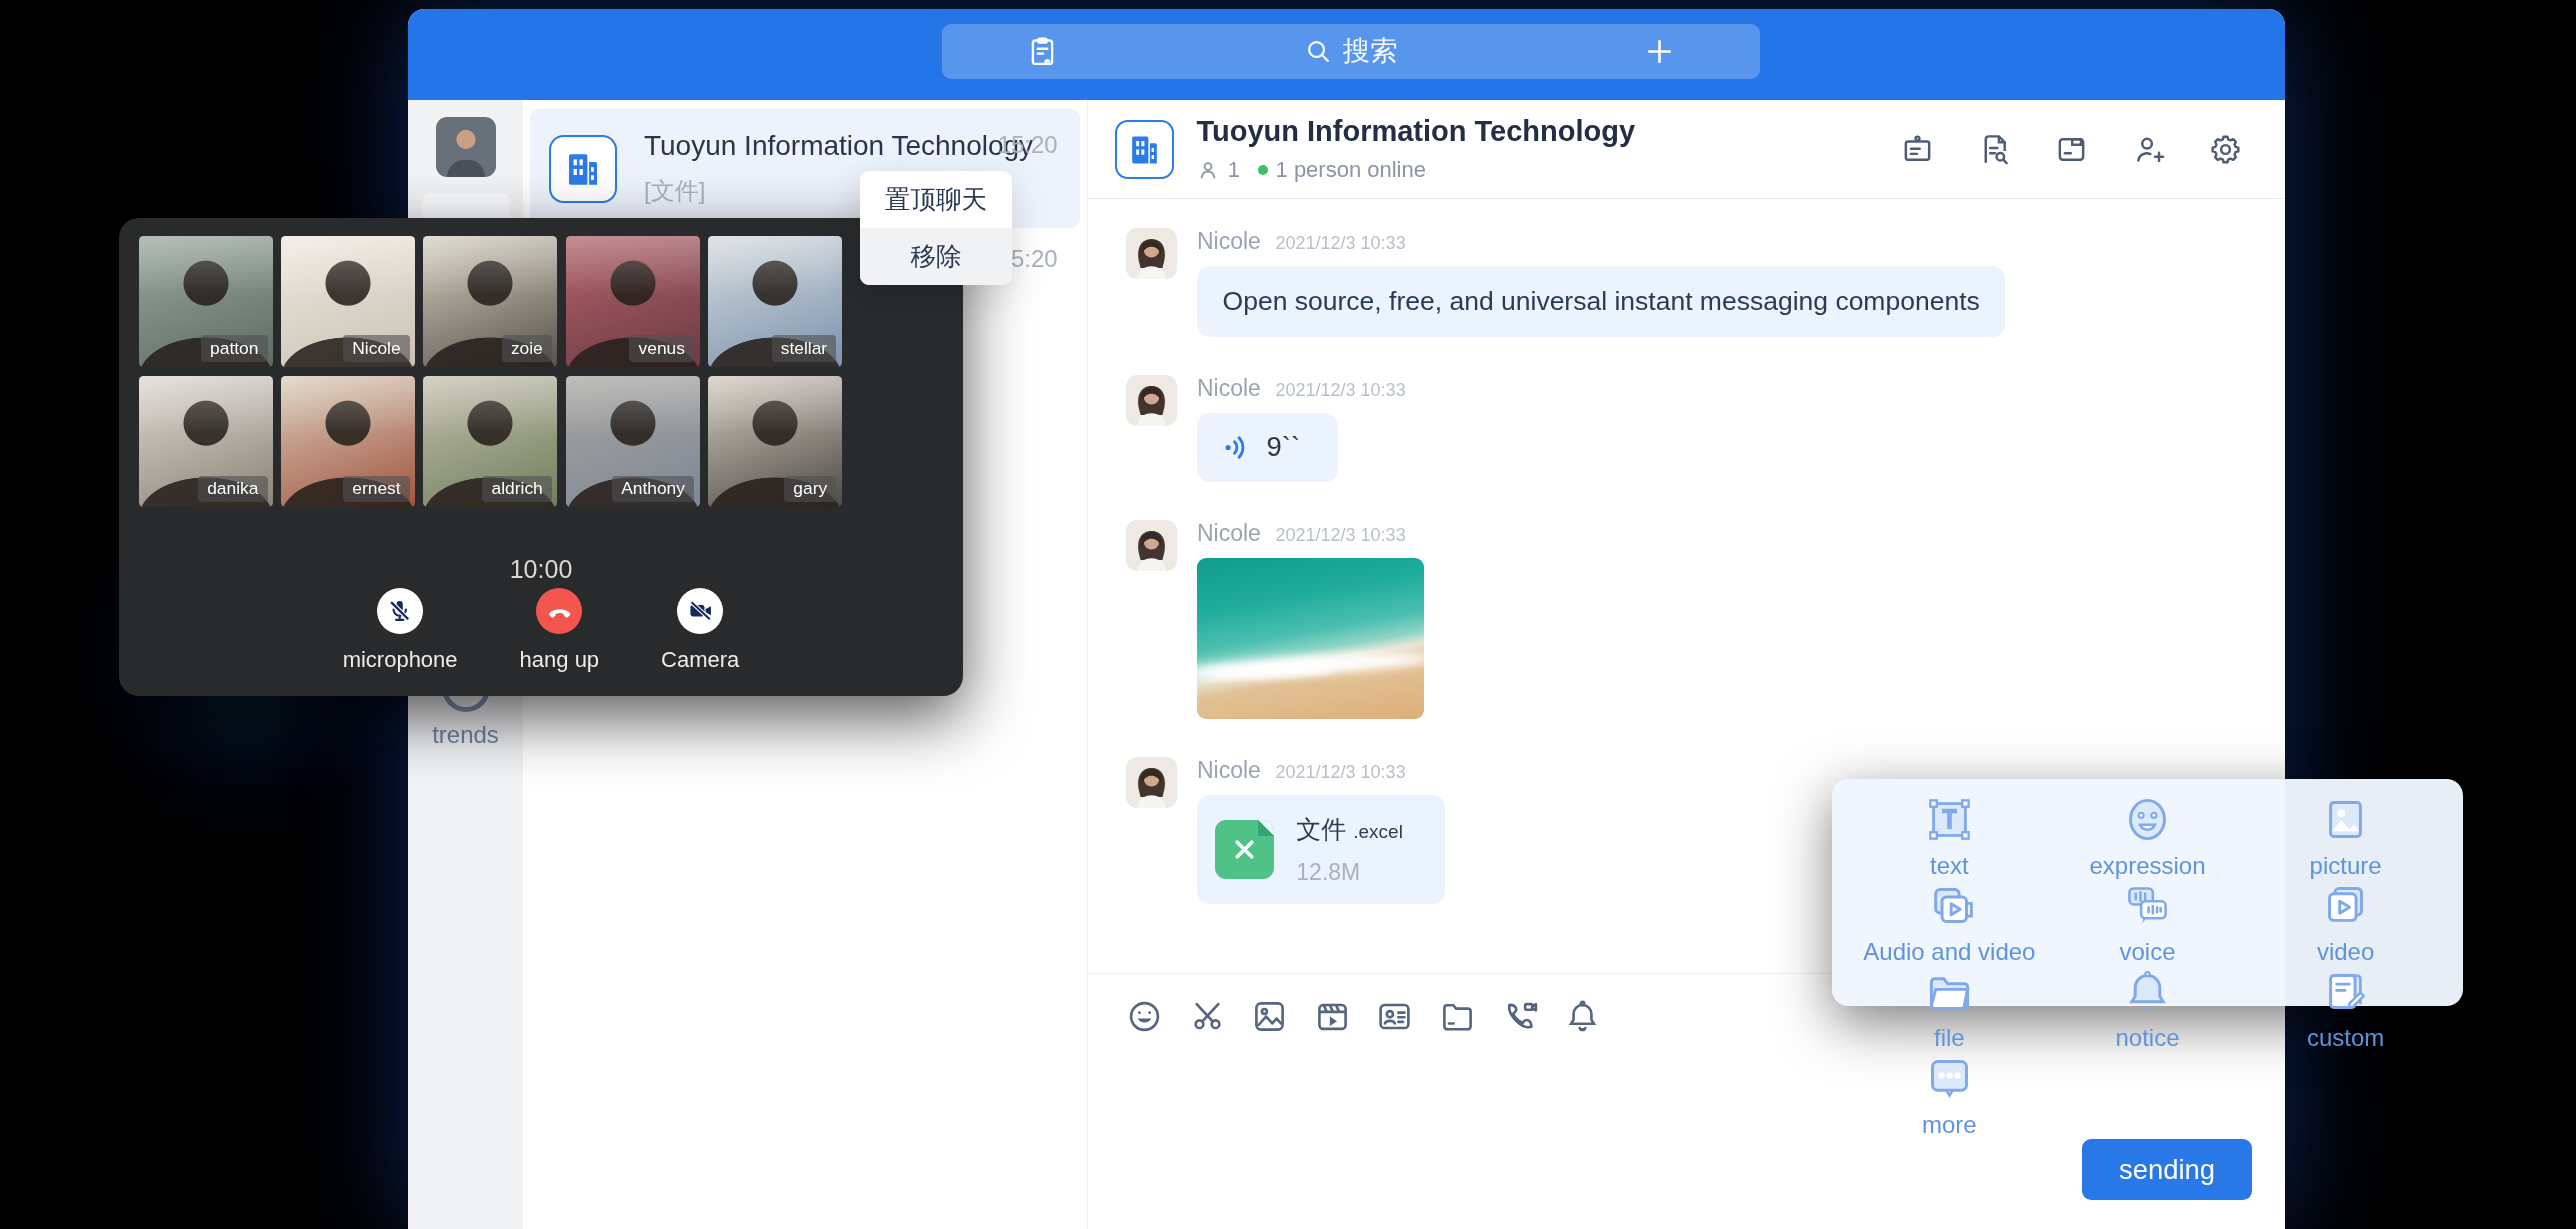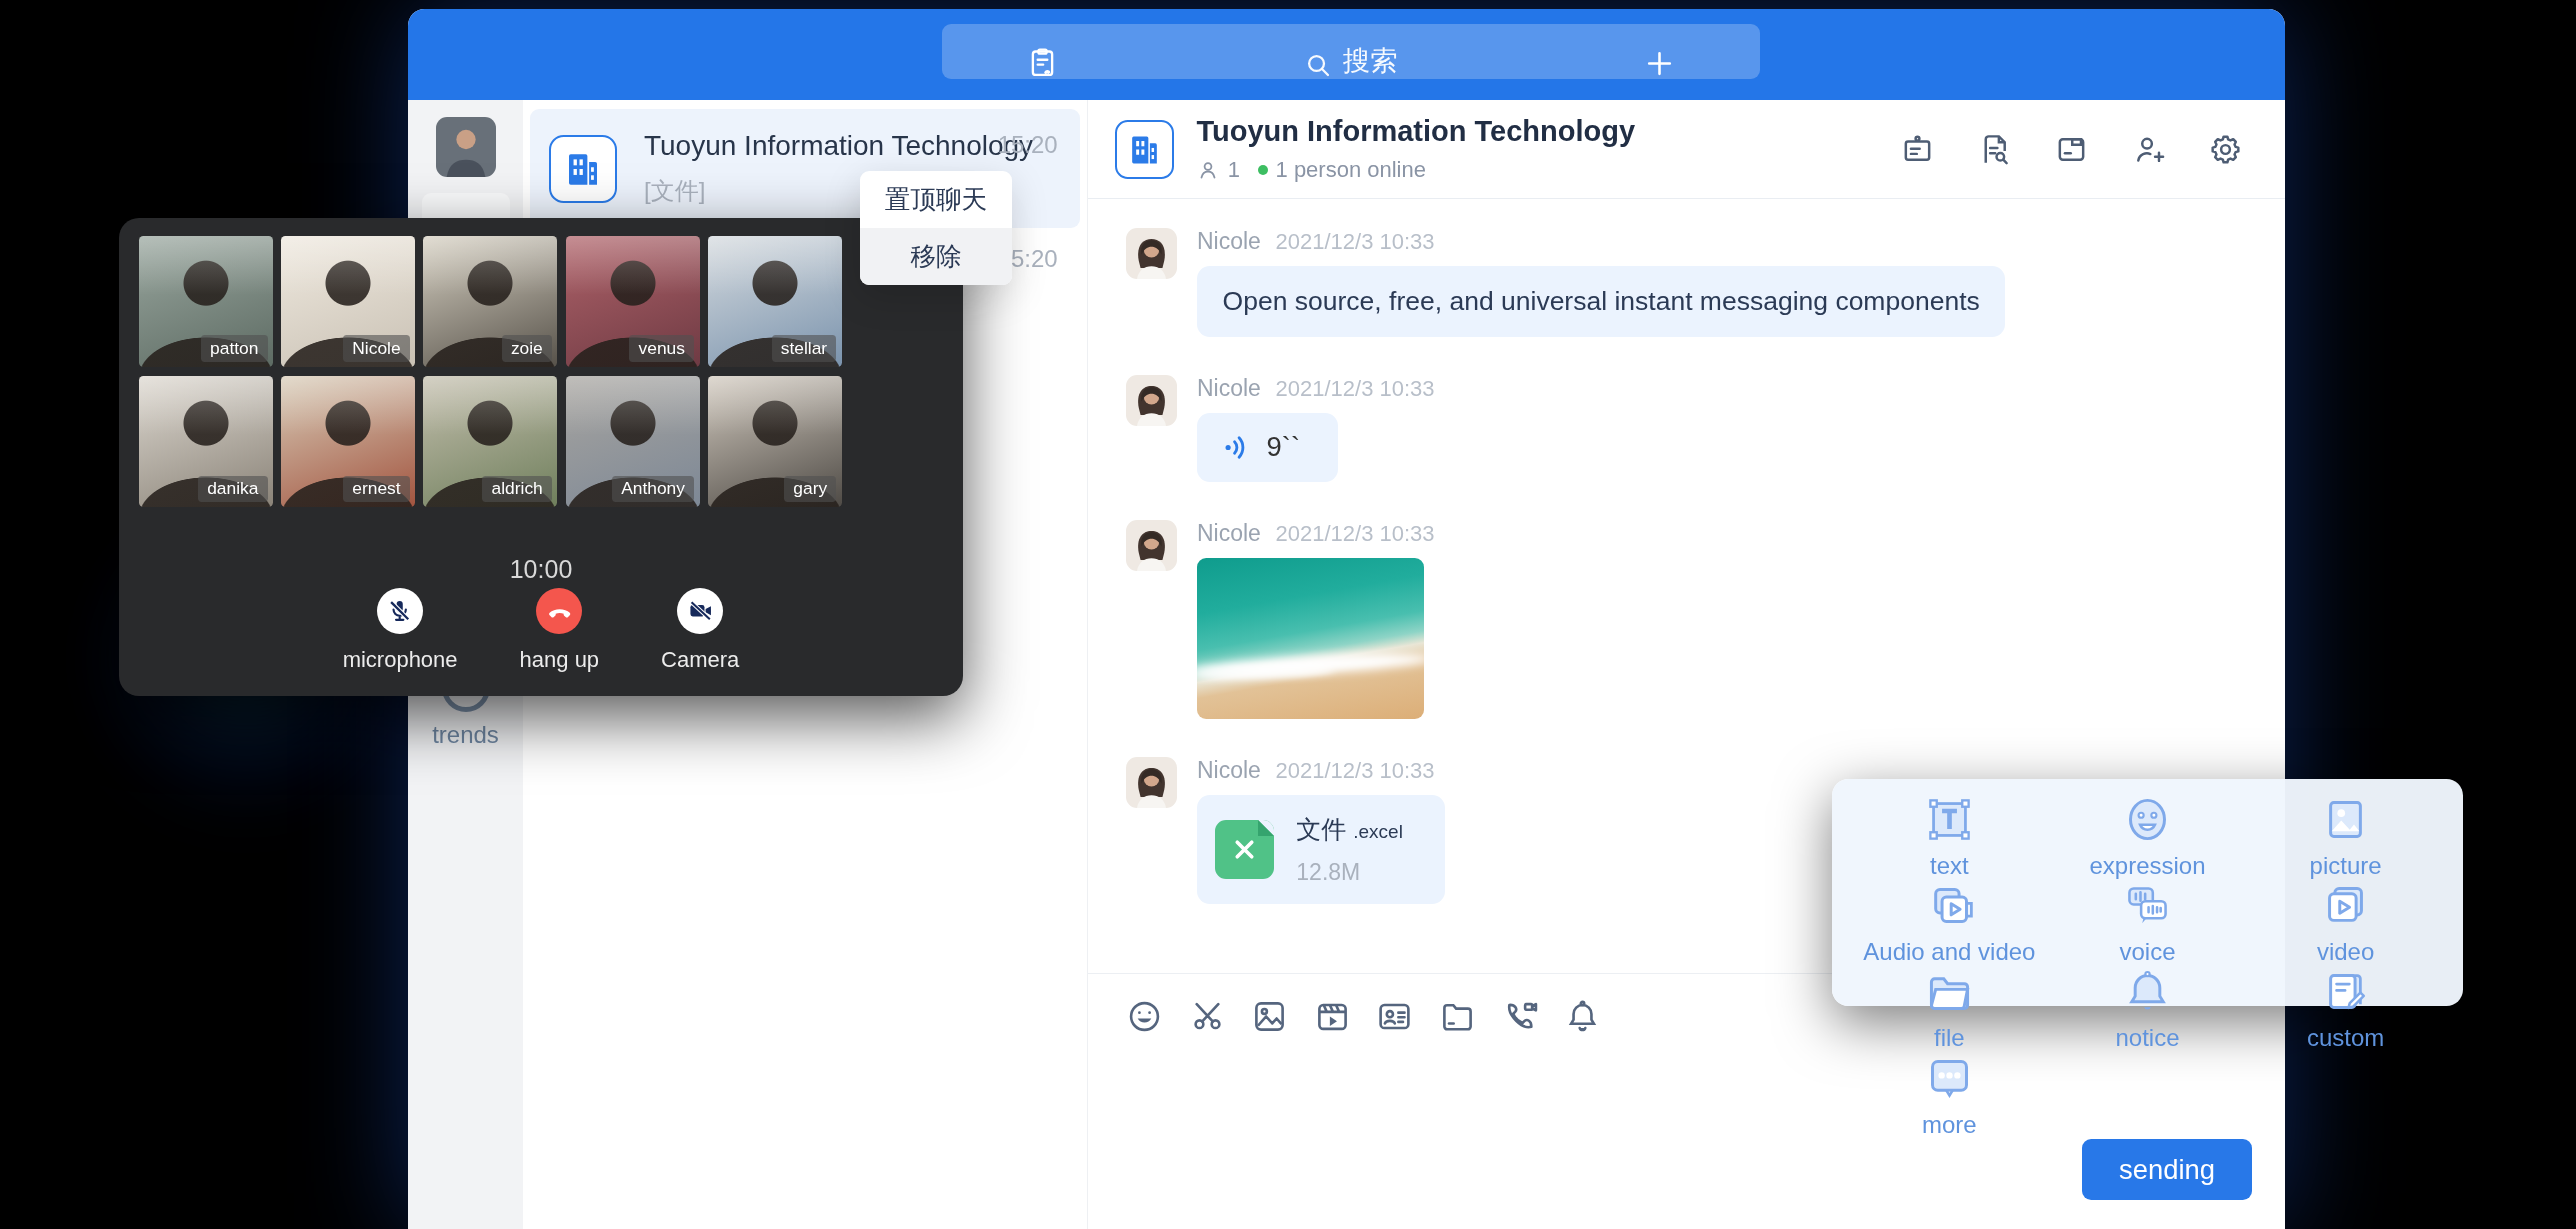--- a/index.html
+++ b/index.html
@@ -12,21 +12,21 @@
 
   
   .window { position:absolute; left:408px; top:9.1px; width:1877px; height:1220px; background:#fff;
     border-radius:16.5px 16.5px 0 0; overflow:hidden; box-shadow:0 0 110px rgba(30,90,220,.40);
     display:flex; flex-direction:column; z-index:1; }
 
   
   .topbar { flex:0 0 91px; background:#2476E8; position:relative; }
   .search-wrap { position:absolute; left:534px; top:14.6px; width:818px; height:55px;
     background:rgba(255,255,255,.24); border-radius:9.1px; display:flex; align-items:center; color:#fff; }
-  .search-zone { display:flex; align-items:flex-end; justify-content:center; height:100%; cursor:pointer; }
+  .search-zone { display:flex; align-items:center; justify-content:center; height:100%; cursor:pointer; }
   .zone-side { flex:0 0 201px; }
   .zone-mid { flex:1; gap:11px; font-size:27.4px; color:rgba(255,255,255,.95); }
   .search-wrap svg { display:block; }
 
   .body-row { flex:1; display:flex; min-height:0; }
 
   
   .side { flex:0 0 115px; background:#f2f3f5; position:relative; }
   .side-avatar { width:60px; height:60px; border-radius:11px; margin:16.5px auto 0; overflow:hidden; }
   .side-avatar svg { width:100%; height:100%; display:block; }
@@ -58,21 +58,21 @@
   .dot-online { width:10px; height:10px; border-radius:50%; background:#3DBE62; margin-left:11px; }
   .ch-icons { margin-left:auto; display:flex; gap:42px; color:#4E5D74; }
   .ch-icons svg { width:35px; height:35px; cursor:pointer; }
 
   
   .messages { padding:29px 0 0 38px; }
   .msg { display:flex; margin-bottom:38px; }
   .msg-avatar { width:51px; height:51px; border-radius:11px; overflow:hidden; flex:0 0 51px; margin-right:20px; }
   .msg-avatar svg { width:100%; height:100%; display:block; }
   .msg-meta { font-size:23px; color:#9AA3B0; display:flex; gap:14.6px; align-items:baseline; }
-  .msg-meta .t { font-size:22px; color:#B8BFC9; }
+  .msg-meta .t { font-size:18px; color:#B8BFC9; }
   .bubble { margin-top:11px; background:#EBF3FE; border-radius:12.8px; padding:20px 25.6px; font-size:26.5px; color:#2B3A55; width:fit-content; }
   .bubble-voice { display:flex; align-items:center; gap:14.6px; padding:18.3px 38px 18.3px 24px; cursor:pointer; }
   .bubble-voice svg { width:31px; height:31px; color:#2B7BE8; }
   .bubble-voice .dur { font-size:27.4px; color:#333; }
   .msg-img { margin-top:11px; width:227px; height:161px; border-radius:9.1px; position:relative; overflow:hidden; cursor:pointer;
     background:
       linear-gradient(170deg, #0F9C8D 0%, #21AD9D 28%, #49BFAF 46%, #8ED4C6 56%, #E9E6D6 62%, #E2C297 70%, #DCAE77 100%); }
   .msg-img .foam { position:absolute; left:-9.1px; right:-9.1px; top:61%; height:18.3px; background:#fff;
     border-radius:50%; filter:blur(4.6px); transform:rotate(-3deg); }
   .msg-img .foam2 { position:absolute; left:-5.5px; right:40%; top:68%; height:11px; background:rgba(255,255,255,.85);

